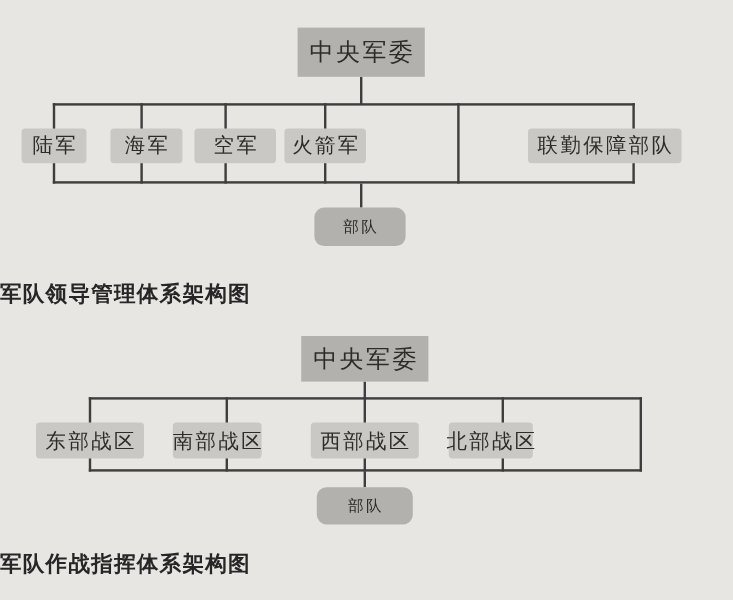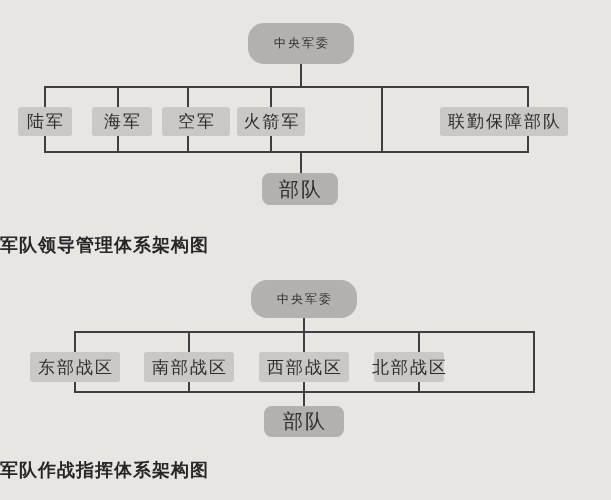--- a/index.html
+++ b/index.html
@@ -30,24 +30,24 @@
     justify-content:center;
     z-index:2;
     color:#2e2c2a;
     font-family:"Liberation Serif","DejaVu Serif",serif;
     letter-spacing:2px;
     text-indent:2px;
     white-space:nowrap;
   }
   .node-root,.node-sink{
     background:#b3b1ae;
-    border-radius:16px;
-    font-size:12px;
+    border-radius:0;
+    font-size:20px;
   }
-  .node-sink{border-radius:8px;font-size:20px;}
+  .node-sink{border-radius:8px;font-size:13px;}
   .node-branch{
     background:#cac8c5;
     border-radius:3px;
     font-size:17px;
   }
   .caption{
     position:absolute;
     left:0;
     width:100%;
     font-family:"Liberation Sans","DejaVu Sans",sans-serif;
@@ -98,21 +98,21 @@
     <i class="line" style="left:303px;top:318px;width:2px;height:14px"></i>
     <i class="line" style="left:74px;top:331px;width:461px;height:2px"></i>
 
     <i class="line" style="left:74px;top:331px;width:2px;height:62px"></i>
     <i class="line" style="left:188px;top:331px;width:2px;height:62px"></i>
     <i class="line" style="left:303px;top:331px;width:2px;height:62px"></i>
     <i class="line" style="left:418px;top:331px;width:2px;height:62px"></i>
     <i class="line" style="left:533px;top:331px;width:2px;height:62px"></i>
 
     <div class="node node-branch" style="left:30px;top:352px;width:90px;height:30px">东部战区</div>
-    <div class="node node-branch" style="left:144px;top:352px;width:90px;height:30px">南部战区</div>
+    <div class="node node-branch" style="left:144px;top:352px;width:74px;height:30px">南部战区</div>
     <div class="node node-branch" style="left:259px;top:352px;width:90px;height:30px">西部战区</div>
     <div class="node node-branch" style="left:374px;top:352px;width:70px;height:30px">北部战区</div>
 
     <i class="line" style="left:74px;top:391px;width:461px;height:2px"></i>
     <i class="line" style="left:303px;top:393px;width:2px;height:13px"></i>
 
     <div class="node node-sink" style="left:264px;top:406px;width:80px;height:31px">部队</div>
 
     <div class="caption" style="top:458px">军队作战指挥体系架构图</div>
   </section>

